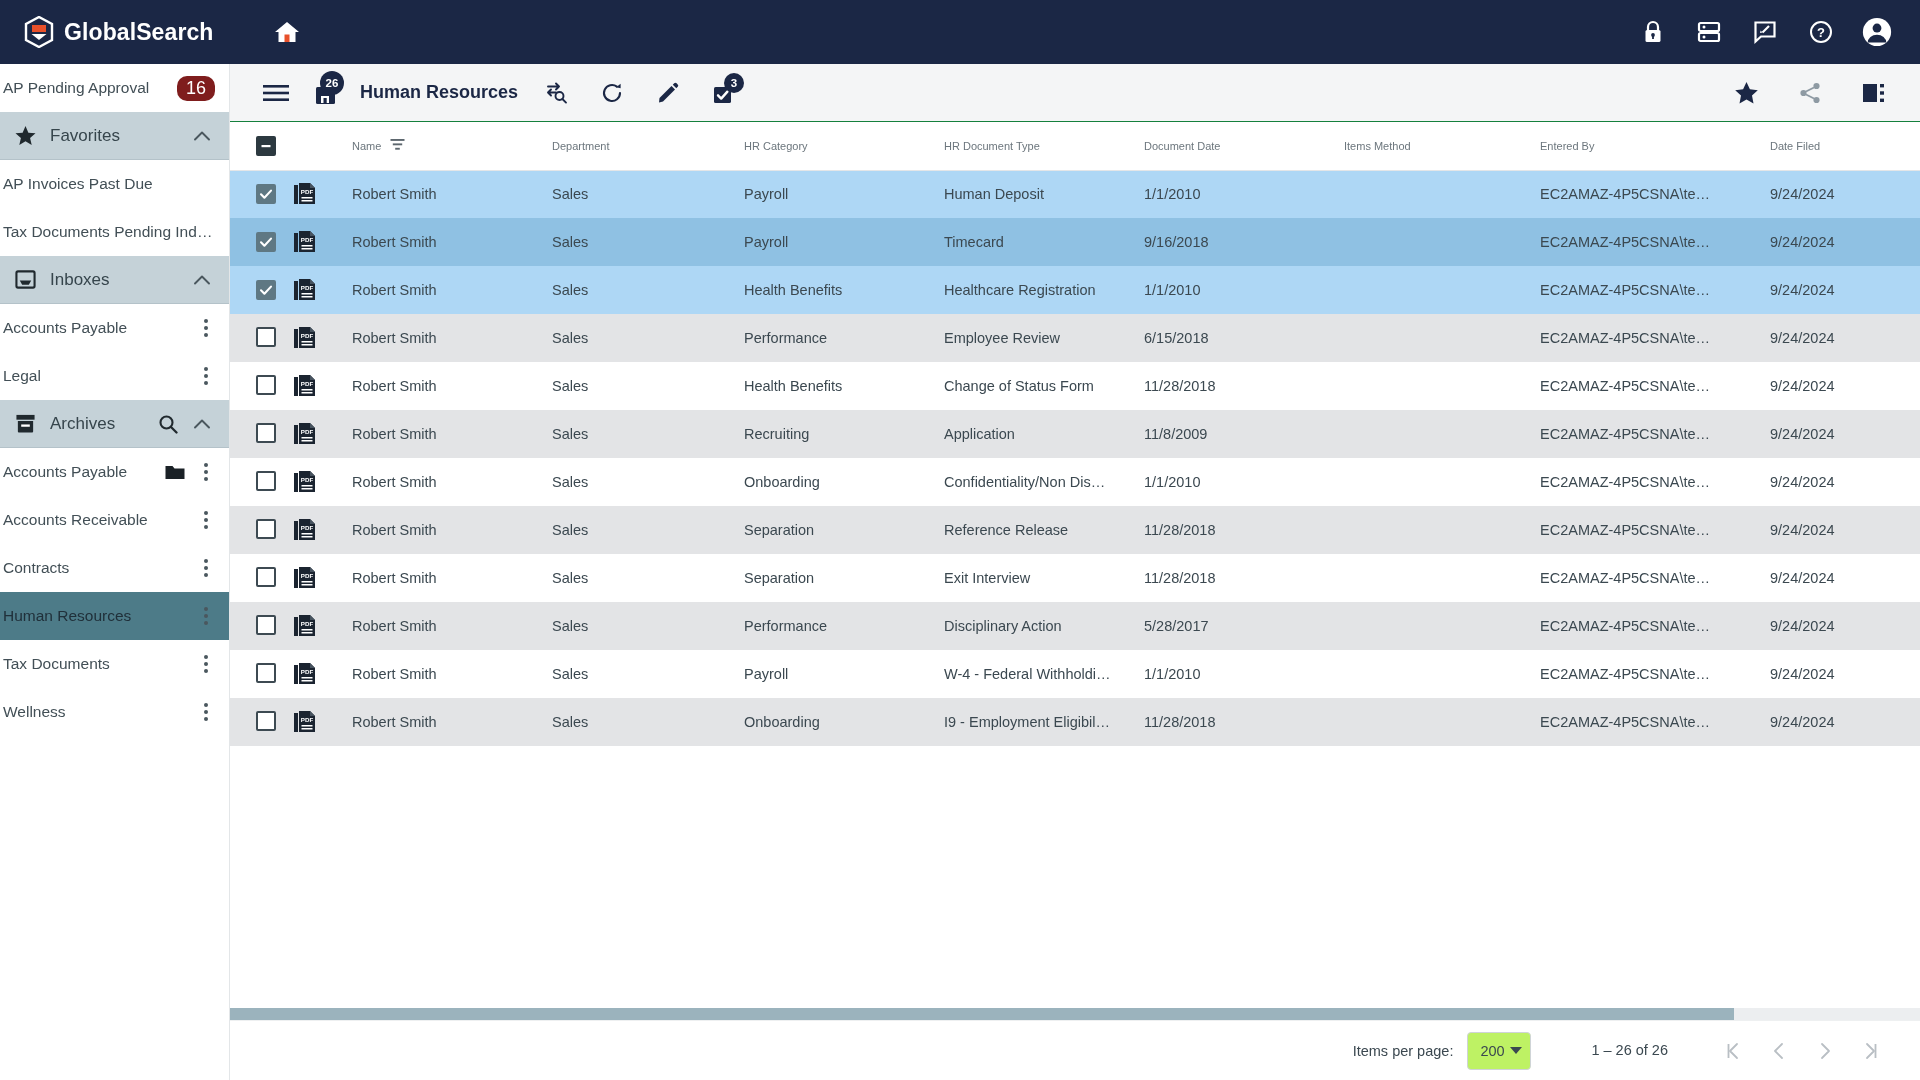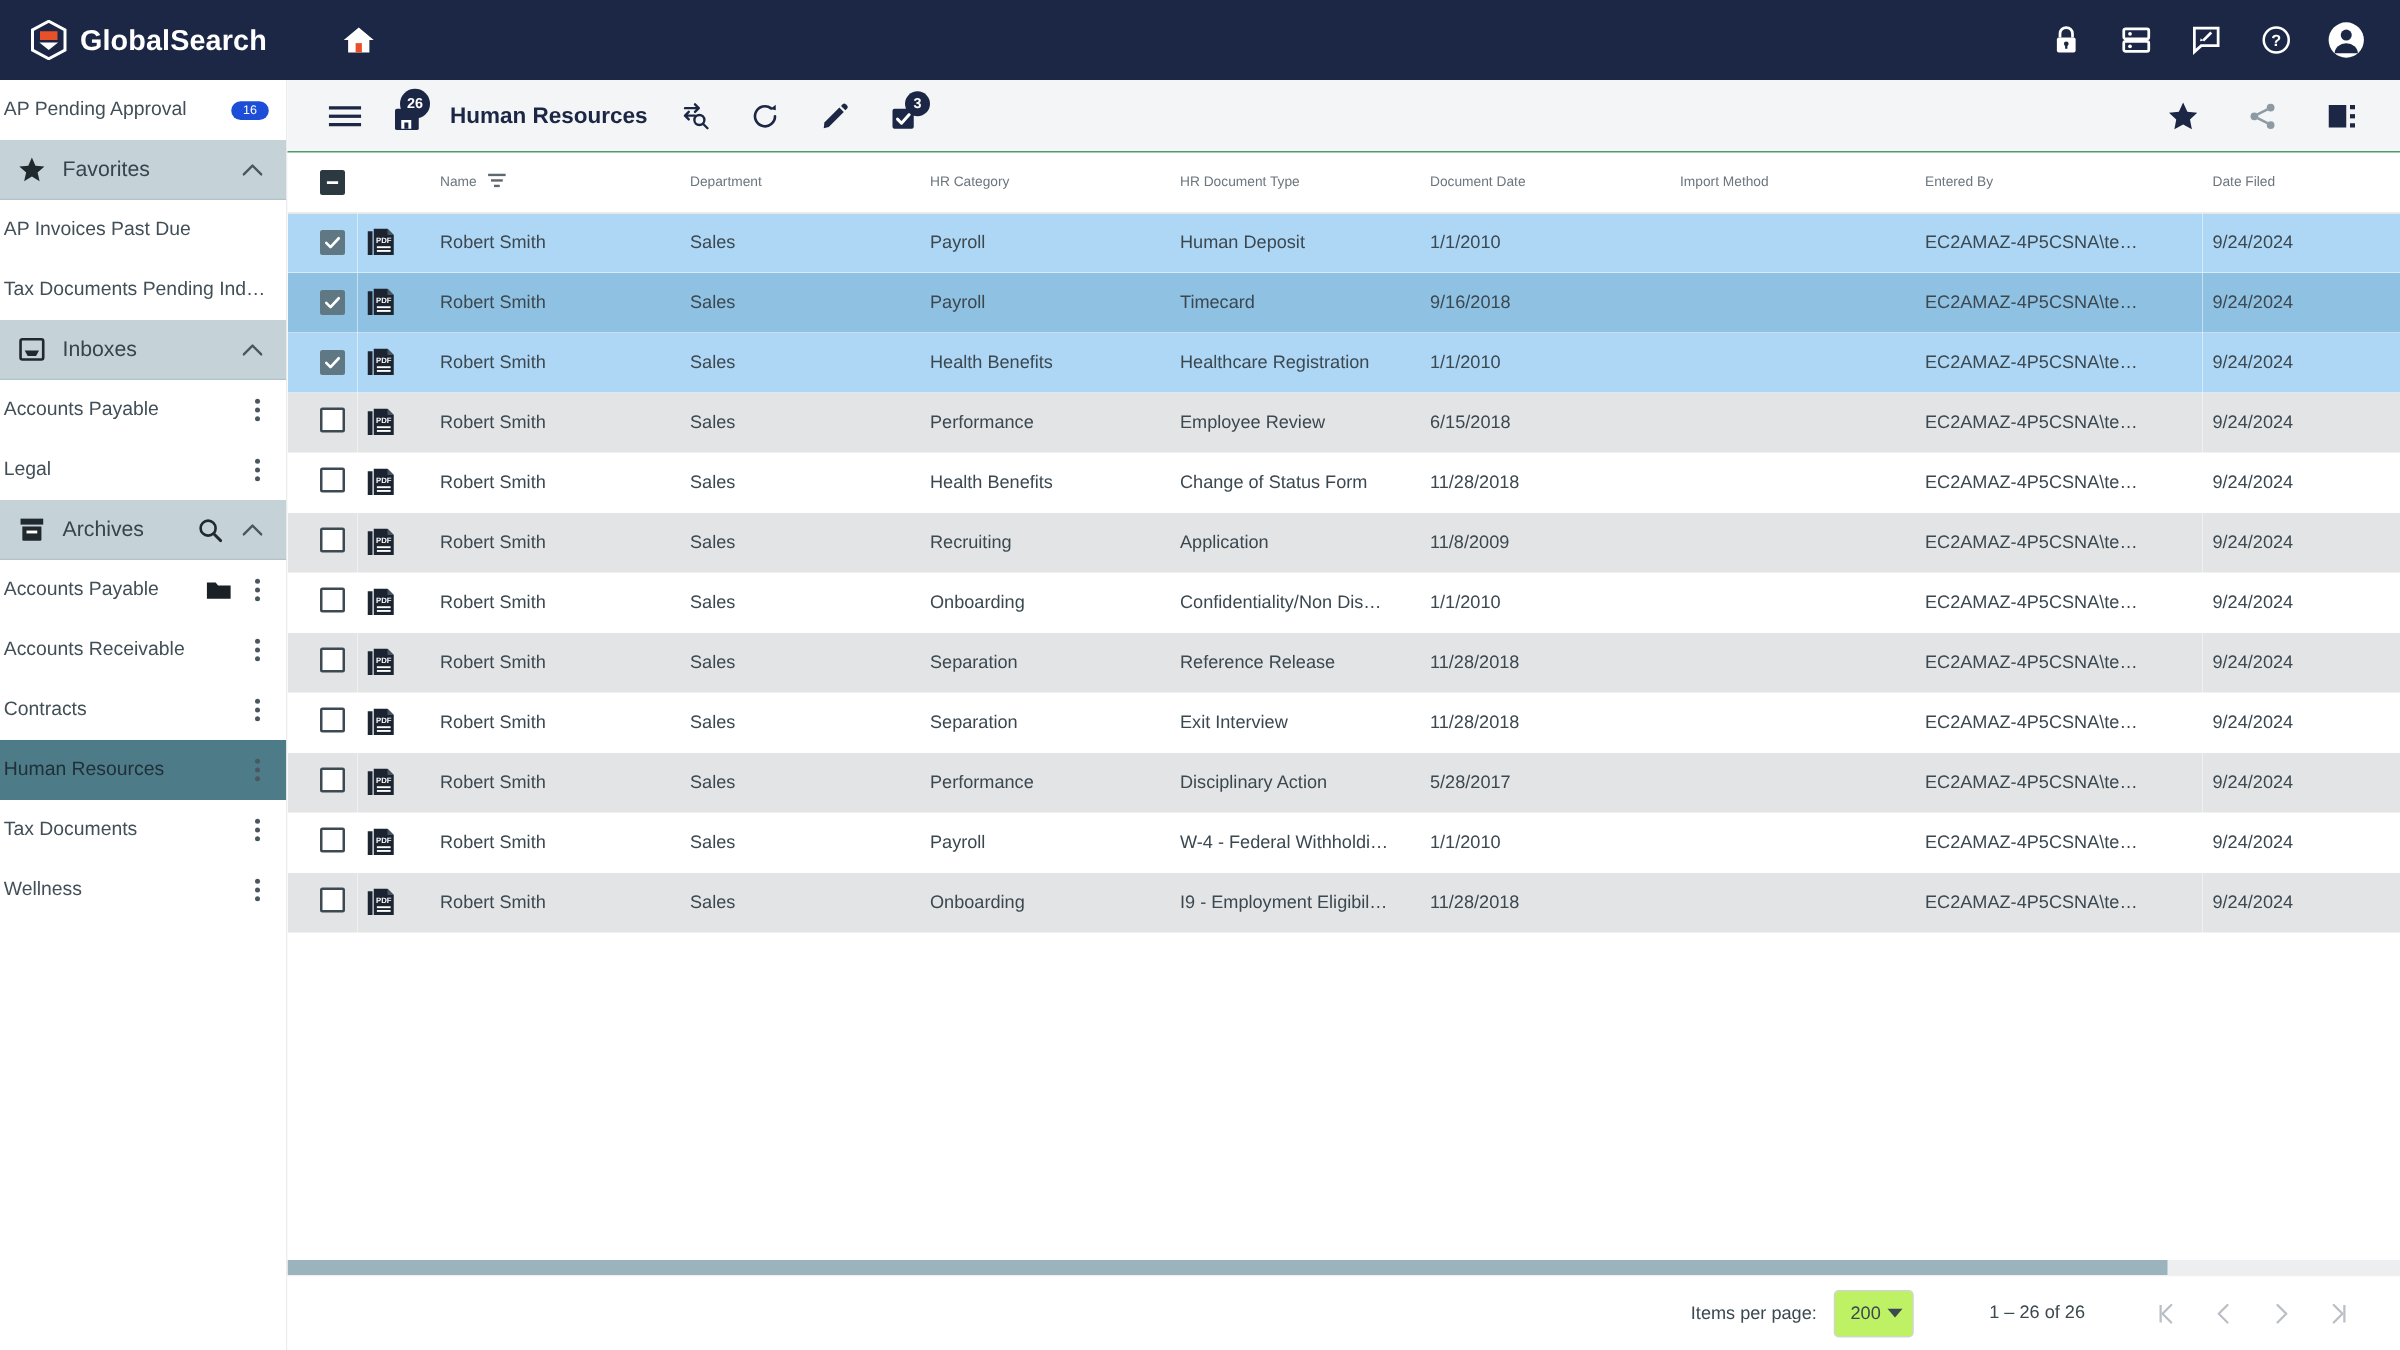--- a/index.html
+++ b/index.html
@@ -36,21 +36,21 @@
   .sec-header .sec-title { font-size: 17px; color: #36454c; flex: 1 1 auto; }
   .sec-header .sec-search { width: 22px; height: 22px; display:flex; align-items:center; justify-content:center; cursor:pointer; }
   .sec-header .chev { width: 18px; height: 18px; display:flex; align-items:center; justify-content:center; }
   .nav-item {
     height: 48px; display: flex; align-items: center; padding: 0 14px 0 3px;
     font-size: 15.5px; color: #424f56; cursor: pointer; gap: 8px;
   }
   .nav-item.selected { background: #4d7b88; color: #20303a; }
   .nav-label { flex: 1 1 auto; white-space: nowrap; overflow: hidden; text-overflow: ellipsis; }
   .badge-count {
-    background: #1d4ed8; color: #fff; font-size: 10px; border-radius: 10px;
+    background: #7f1d1d; color: #fff; font-size: 18px; border-radius: 10px;
     padding: 2px 9px; min-width: 30px; text-align: center; flex: 0 0 auto;
   }
   .kebab { width: 18px; flex: 0 0 18px; display: flex; flex-direction: column; align-items: center; gap: 3px; cursor: pointer; }
   .kebab i { display:block; width: 4px; height: 4px; border-radius: 50%; background: #4a575e; }
   .folder-ico { width: 20px; height: 16px; flex: 0 0 20px; margin-right: 4px; }
 
   
   .main { flex: 1 1 auto; display: flex; flex-direction: column; min-width: 0; background: #fff; }
   .toolbar {
     height: 58px; flex: 0 0 58px; background: #f4f5f6; display: flex; align-items: center;
@@ -433,21 +433,21 @@
                     <span>HR Document Type</span>
                   </span>
                 </th>
                 <th>
                   <span class="hdr-cell">
                     <span>Document Date</span>
                   </span>
                 </th>
                 <th>
                   <span class="hdr-cell">
-                    <span>Import Method</span>
+                    <span>Items Method</span>
                   </span>
                 </th>
                 <th>
                   <span class="hdr-cell">
                     <span>Entered By</span>
                   </span>
                 </th>
                 <th>
                   <span class="hdr-cell">
                     <span>Date Filed</span>

